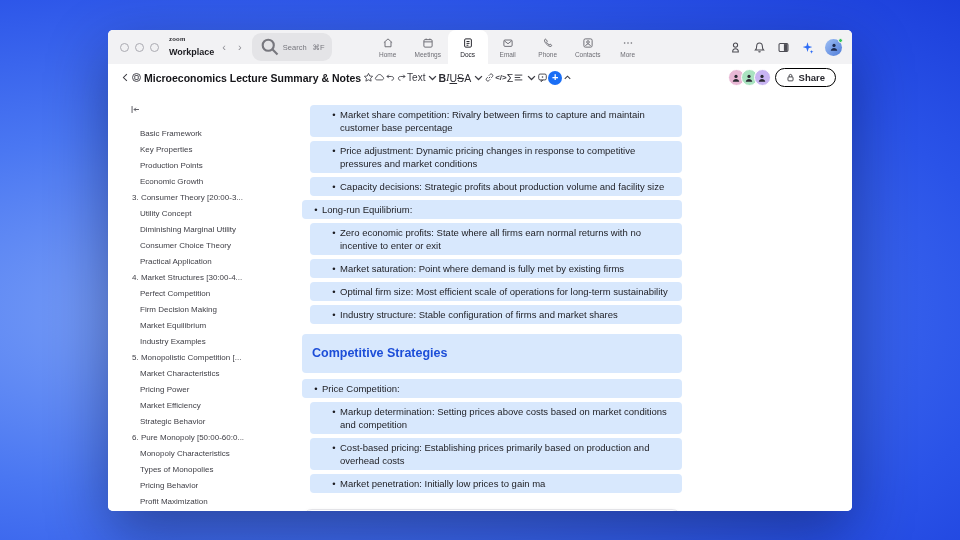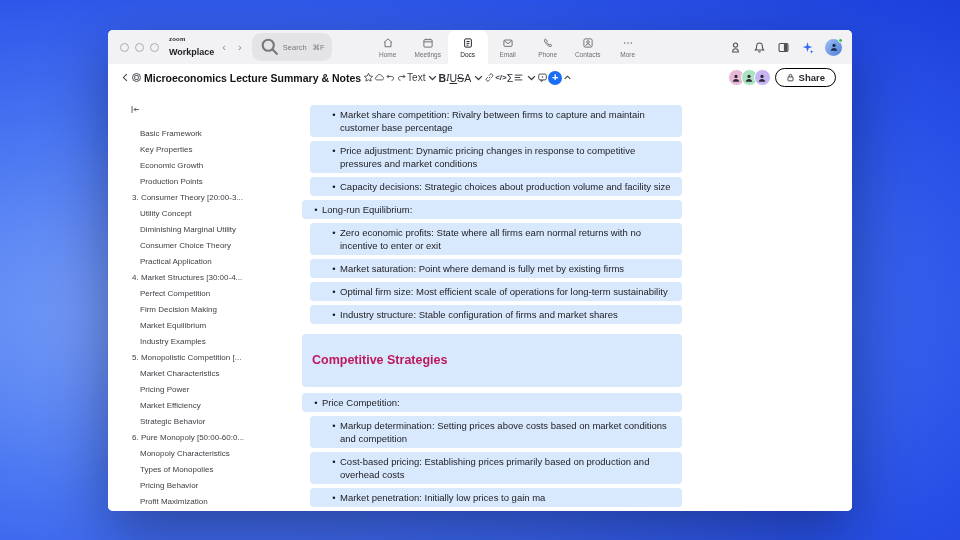--- a/index.html
+++ b/index.html
@@ -62,21 +62,21 @@
   .sidebar { width:170px; flex-shrink:0; padding-top:8px; overflow:hidden; }
   .collapse-row { padding:2px 0 6px 10px; color:#5a5a61; }
   .collapse-row svg { width:11px; height:11px; }
   .side-item { font-size:8px; color:#3e3e45; padding:3.5px 4px 3.5px 12px; white-space:nowrap; overflow:hidden; text-overflow:clip; cursor:default; }
   .side-item.lvl1 { padding-left:20px; }
   .content { width:392px; padding:14px 0 0 12px; display:flex; flex-direction:column; overflow:hidden; }
   .block { background:#d8e8fd; border-radius:4px; margin-bottom:4px; padding:3px 8px; font-size:9.5px; line-height:13px; color:#1d1d22; display:flex; }
   .block .dot { width:12px; flex-shrink:0; text-align:center; }
   .block.lvl2 { margin-left:8px; }
   .block.lvl2 .dot { margin-left:10px; }
-  .block.heading { font-size:12.5px; font-weight:bold; color:#be185d; padding:20px 10px; margin:10px 0 6px 0; display:block; }
+  .block.heading { font-size:12.5px; font-weight:bold; color:#1d4ed8; padding:13px 10px; margin:10px 0 6px 0; display:block; }
   
   .ai-panel { margin:12px 0 0 0; border:1px solid #e3e3e7; border-radius:10px; background:#fff; box-shadow:0 1px 4px rgba(0,0,0,.05); padding:8px 10px 7px 10px; }
   .ai-row1 { display:flex; align-items:center; gap:6px; font-size:9.5px; color:#1d1d22; flex-wrap:nowrap; }
   .ai-row1 svg { width:12px; height:12px; flex-shrink:0; }
   .chip { display:inline-flex; align-items:center; gap:3px; background:#ececef; border-radius:8px; padding:1.5px 6px; font-size:8px; color:#3c3c42; white-space:nowrap; }
   .chip svg { width:8px; height:8px; }
 </style>
 </head>
 <body>
 
@@ -307,22 +307,22 @@
     <div class="sidebar">
       <div class="collapse-row">
         <svg viewBox="0 0 16 16" fill="none" stroke="currentColor" stroke-width="1.4">
             <line x1="3" y1="3" x2="3" y2="13"></line>
             <path d="M13 8 H6 M8.5 5.5 L6 8 L8.5 10.5"></path>
           </svg>
       </div>
       <div id="sidebar-list">
           <div class="side-item lvl1">Basic Framework</div>
           <div class="side-item lvl1">Key Properties</div>
+          <div class="side-item lvl1">Production Points</div>
           <div class="side-item lvl1">Economic Growth</div>
-          <div class="side-item lvl1">Production Points</div>
           <div class="side-item lvl0">3. Consumer Theory [20:00-3...</div>
           <div class="side-item lvl1">Utility Concept</div>
           <div class="side-item lvl1">Diminishing Marginal Utility</div>
           <div class="side-item lvl1">Consumer Choice Theory</div>
           <div class="side-item lvl1">Practical Application</div>
           <div class="side-item lvl0">4. Market Structures [30:00-4...</div>
           <div class="side-item lvl1">Perfect Competition</div>
           <div class="side-item lvl1">Firm Decision Making</div>
           <div class="side-item lvl1">Market Equilibrium</div>
           <div class="side-item lvl1">Industry Examples</div>
@@ -345,21 +345,21 @@
           <div class="block bullet lvl2">
             <span class="dot">•</span>
             <span>Market share competition: Rivalry between firms to capture and maintain customer base percentage</span>
           </div>
           <div class="block bullet lvl2">
             <span class="dot">•</span>
             <span>Price adjustment: Dynamic pricing changes in response to competitive pressures and market conditions</span>
           </div>
           <div class="block bullet lvl2">
             <span class="dot">•</span>
-            <span>Capacity decisions: Strategic choices about production volume and facility size</span>
+            <span>Capacity decisions: Strategic profits about production volume and facility size</span>
           </div>
           <div class="block bullet lvl1">
             <span class="dot">•</span>
             <span>Long-run Equilibrium:</span>
           </div>
           <div class="block bullet lvl2">
             <span class="dot">•</span>
             <span>Zero economic profits: State where all firms earn normal returns with no incentive to enter or exit</span>
           </div>
           <div class="block bullet lvl2">

